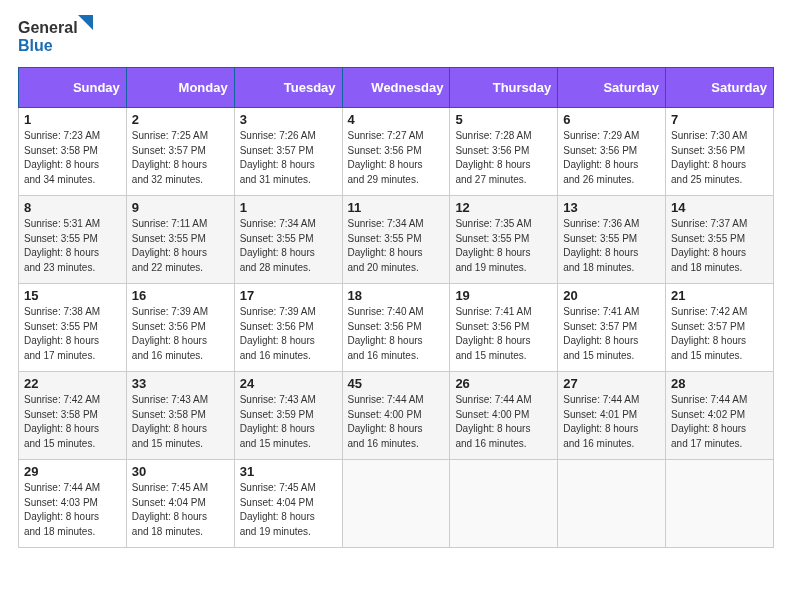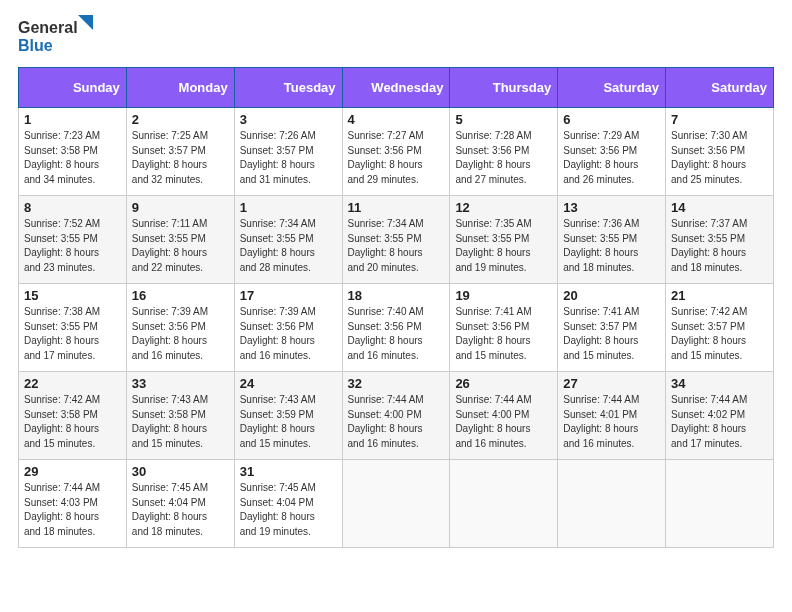--- a/index.html
+++ b/index.html
@@ -139,21 +139,21 @@
             <div class="day-info"><span>Sunrise: 7:29 AM</span><br><span>Sunset: 3:56 PM</span><br><span>Daylight: 8 hours</span><br><span>and 26 minutes.</span></div>
           </td>
           <td>
             <span class="day-num">7</span>
             <div class="day-info"><span>Sunrise: 7:30 AM</span><br><span>Sunset: 3:56 PM</span><br><span>Daylight: 8 hours</span><br><span>and 25 minutes.</span></div>
           </td>
         </tr>
         <tr>
           <td>
             <span class="day-num">8</span>
-            <div class="day-info"><span>Sunrise: 7:52 AM</span><br><span>Sunset: 3:55 PM</span><br><span>Daylight: 8 hours</span><br><span>and 23 minutes.</span></div>
+            <div class="day-info"><span>Sunrise: 5:31 AM</span><br><span>Sunset: 3:55 PM</span><br><span>Daylight: 8 hours</span><br><span>and 23 minutes.</span></div>
           </td>
           <td>
             <span class="day-num">9</span>
             <div class="day-info"><span>Sunrise: 7:11 AM</span><br><span>Sunset: 3:55 PM</span><br><span>Daylight: 8 hours</span><br><span>and 22 minutes.</span></div>
           </td>
           <td>
             <span class="day-num">1</span>
             <div class="day-info"><span>Sunrise: 7:34 AM</span><br><span>Sunset: 3:55 PM</span><br><span>Daylight: 8 hours</span><br><span>and 28 minutes.</span></div>
           </td>
           <td>
@@ -210,33 +210,33 @@
           </td>
           <td>
             <span class="day-num">33</span>
             <div class="day-info"><span>Sunrise: 7:43 AM</span><br><span>Sunset: 3:58 PM</span><br><span>Daylight: 8 hours</span><br><span>and 15 minutes.</span></div>
           </td>
           <td>
             <span class="day-num">24</span>
             <div class="day-info"><span>Sunrise: 7:43 AM</span><br><span>Sunset: 3:59 PM</span><br><span>Daylight: 8 hours</span><br><span>and 15 minutes.</span></div>
           </td>
           <td>
-            <span class="day-num">32</span>
+            <span class="day-num">45</span>
             <div class="day-info"><span>Sunrise: 7:44 AM</span><br><span>Sunset: 4:00 PM</span><br><span>Daylight: 8 hours</span><br><span>and 16 minutes.</span></div>
           </td>
           <td>
             <span class="day-num">26</span>
             <div class="day-info"><span>Sunrise: 7:44 AM</span><br><span>Sunset: 4:00 PM</span><br><span>Daylight: 8 hours</span><br><span>and 16 minutes.</span></div>
           </td>
           <td>
             <span class="day-num">27</span>
             <div class="day-info"><span>Sunrise: 7:44 AM</span><br><span>Sunset: 4:01 PM</span><br><span>Daylight: 8 hours</span><br><span>and 16 minutes.</span></div>
           </td>
           <td>
-            <span class="day-num">34</span>
+            <span class="day-num">28</span>
             <div class="day-info"><span>Sunrise: 7:44 AM</span><br><span>Sunset: 4:02 PM</span><br><span>Daylight: 8 hours</span><br><span>and 17 minutes.</span></div>
           </td>
         </tr>
         <tr>
           <td>
             <span class="day-num">29</span>
             <div class="day-info"><span>Sunrise: 7:44 AM</span><br><span>Sunset: 4:03 PM</span><br><span>Daylight: 8 hours</span><br><span>and 18 minutes.</span></div>
           </td>
           <td>
             <span class="day-num">30</span>

